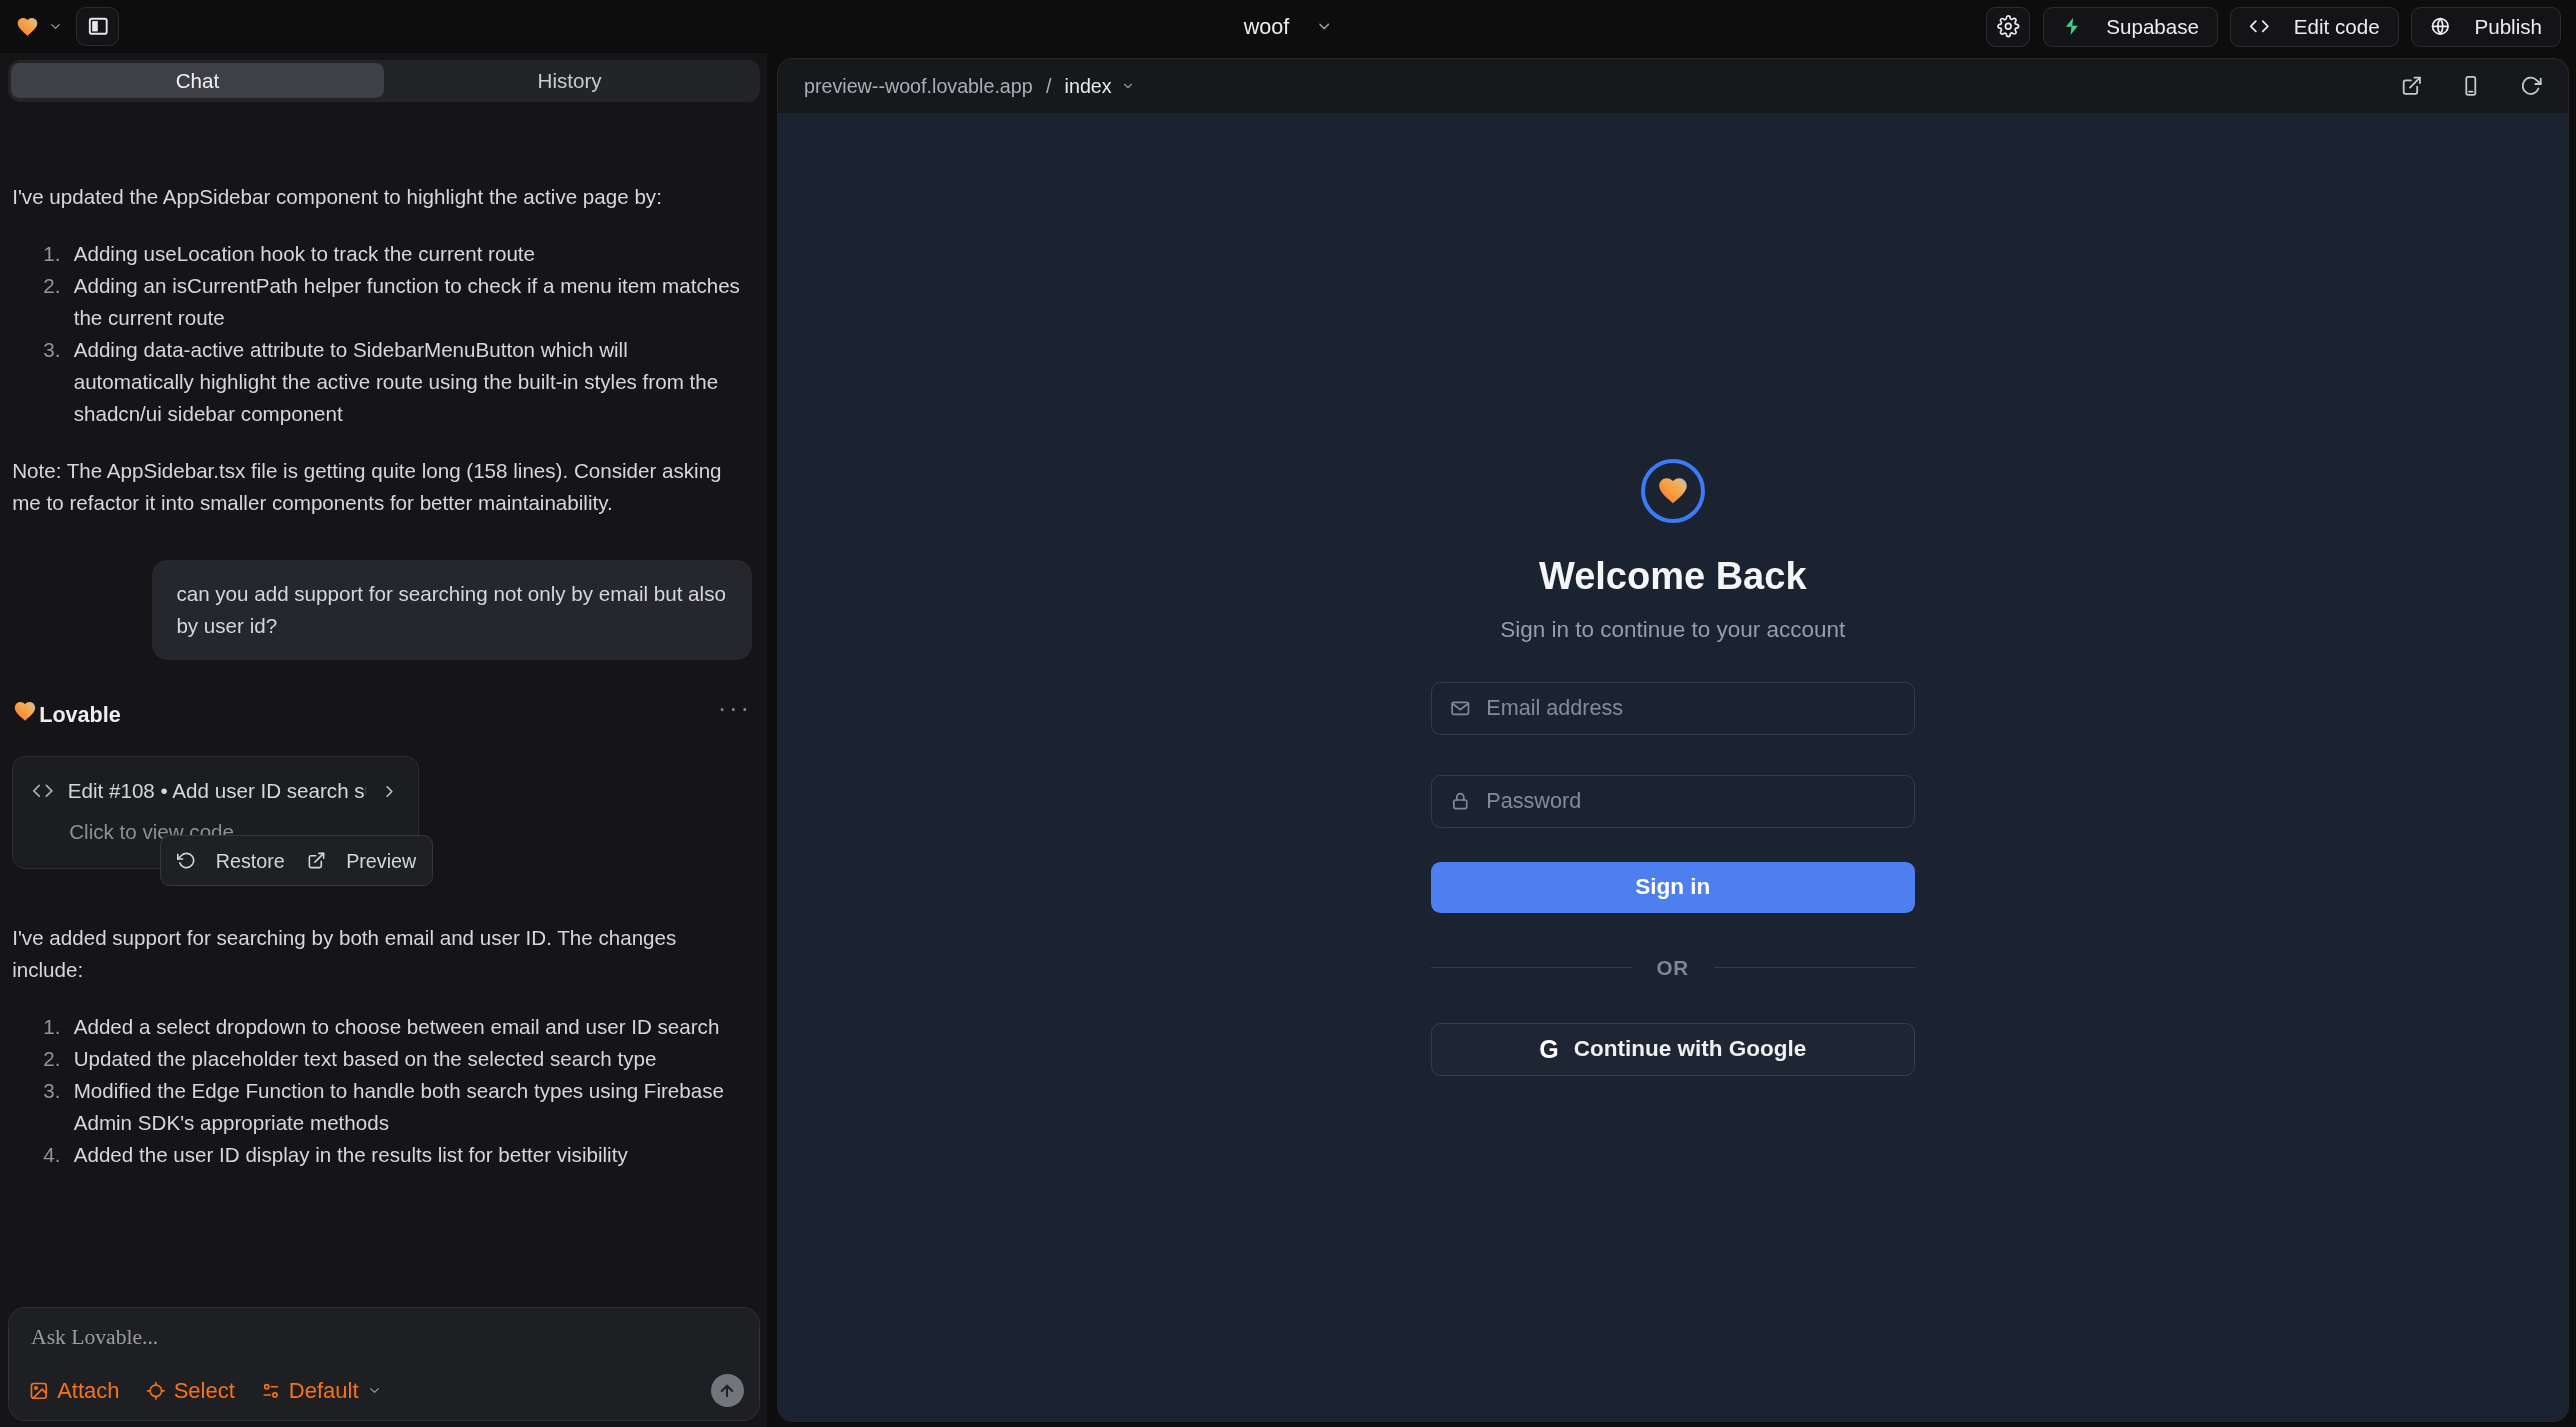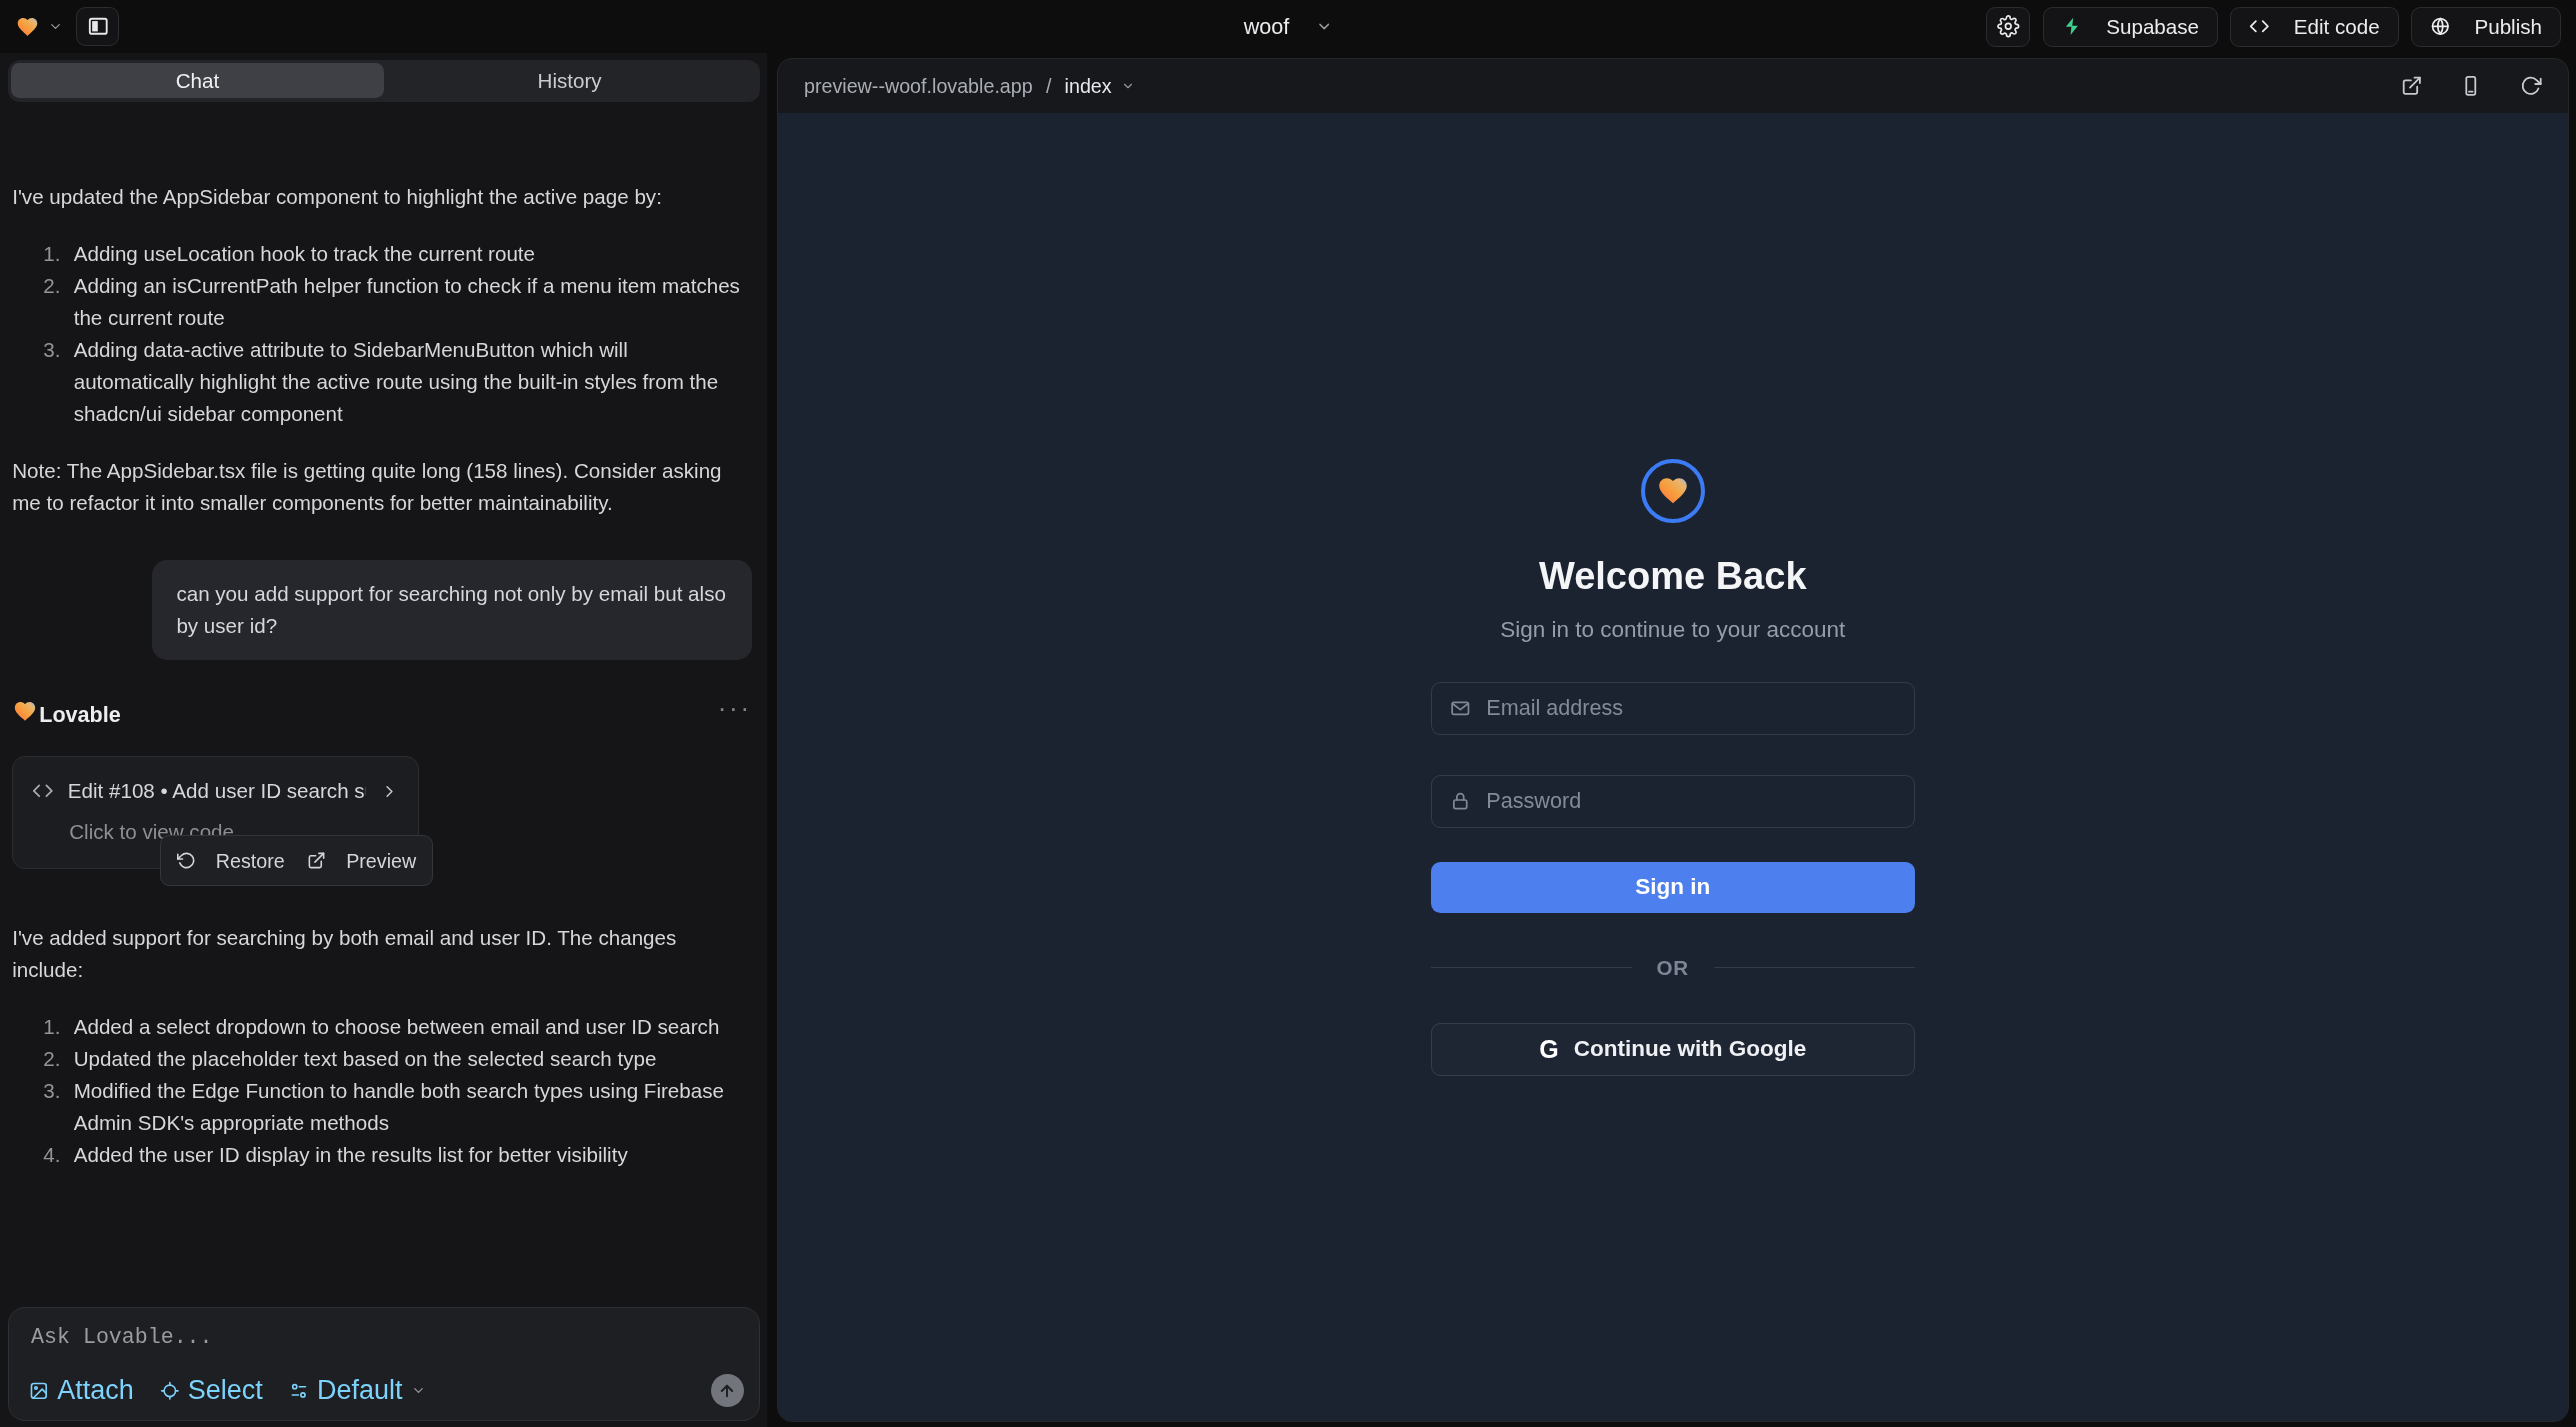--- a/index.html
+++ b/index.html
@@ -53,23 +53,23 @@
   .edit-sub { margin:9.4px 0 0 37px; color:#8e8f95; font-size:20.6px; }
   .card-actions { position:absolute; right:-15px; bottom:-18px; display:flex; align-items:center; gap:22.5px;
                   background:#1f2024; border:0.9px solid #35363b; border-radius:9.4px; padding:8.4px 16px;
                   font-size:19.7px; color:#d4d5d8; }
   .action { display:flex; align-items:center; gap:20px; cursor:pointer; }
 
   
   .composer { position:absolute; left:7.5px; right:7.5px; bottom:7.5px; height:114px; background:#1e1f23;
               border:0.9px solid #2f3035; border-radius:17px; padding:15px 15px 11.3px 20.6px; }
   .composer textarea { width:100%; height:41px; background:transparent; border:none; outline:none; resize:none;
-                       color:#e4e4e7; font-size:21.6px; font-family:Liberation Mono, monospace; }
+                       color:#e4e4e7; font-size:21.6px; font-family:Liberation Serif, serif; }
   .composer textarea::placeholder { color:#9b9ca2; }
-  .composer-row { display:flex; align-items:center; gap:26px; margin-top:7.5px; font-size:27px; color:#7dd3fc; }
+  .composer-row { display:flex; align-items:center; gap:26px; margin-top:7.5px; font-size:22px; color:#f97316; }
   .composer-action { display:flex; align-items:center; gap:8.4px; cursor:pointer; }
   .send-btn { margin-left:auto; width:33px; height:33px; border-radius:50%; background:#72757b; color:#1f2023;
               display:flex; align-items:center; justify-content:center; cursor:pointer; }
 
   
   .preview-panel { position:absolute; top:58px; left:777px; right:7.5px; bottom:5.6px; border-radius:15px;
                    background:#17181b; border:0.9px solid #26272a; overflow:hidden; display:flex; flex-direction:column; }
   .url-bar { height:54px; display:flex; align-items:center; padding:0 26px; font-size:19.7px; flex:none; }
   .url-group { display:flex; align-items:center; gap:9.4px; cursor:pointer; }
   .url-domain { color:#a9adb5; }

